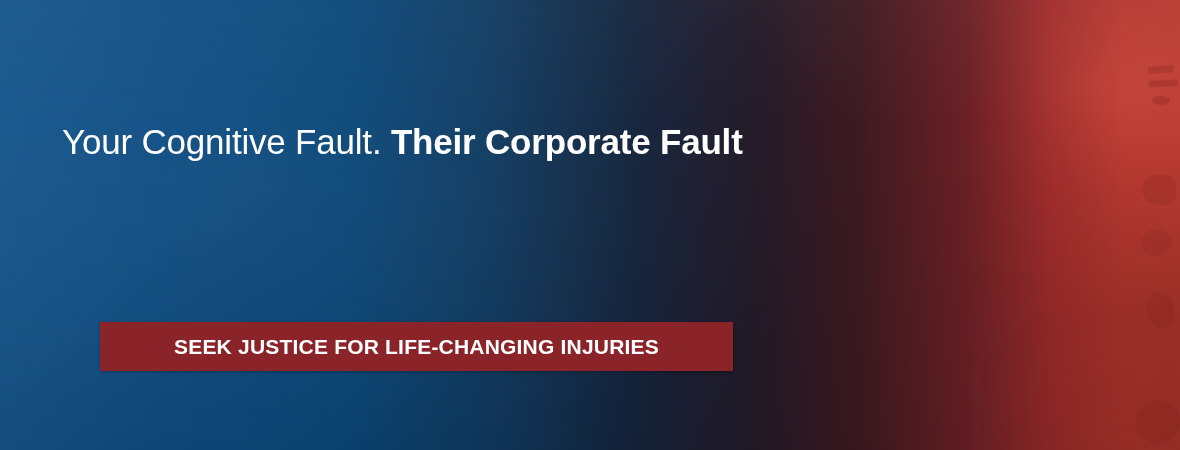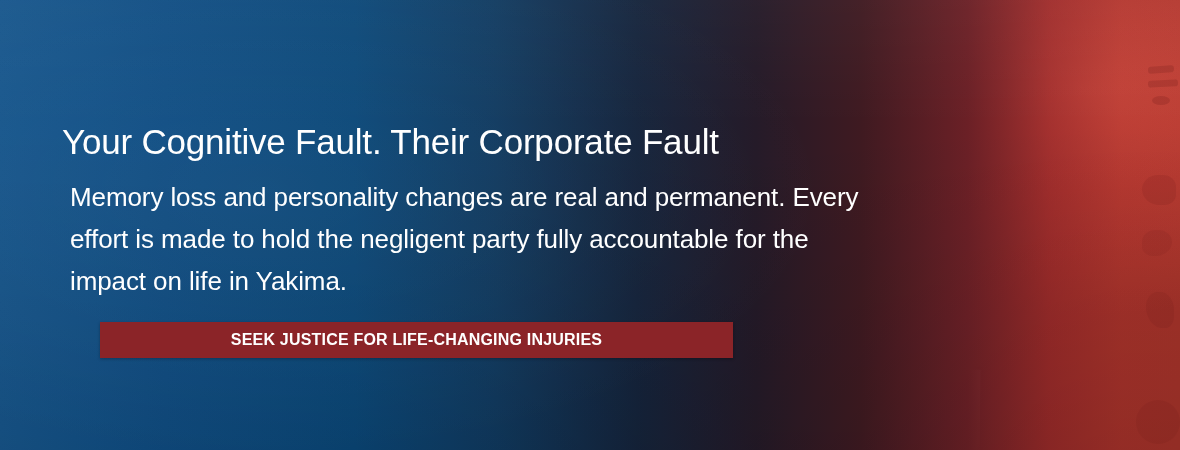--- a/index.html
+++ b/index.html
@@ -192,42 +192,42 @@
   .headline {
     position:absolute;
     top:121px; left:0;
     font-size:35px;
     line-height:42px;
     color:#ffffff;
     letter-spacing:-.2px;
     white-space:nowrap;
   }
   .headline .h-light { font-weight:400; }
-  .headline .h-bold  { font-weight:400; }
+  .headline .h-bold  { font-weight:700; }
 
   .subcopy {
     position:absolute;
     top:176px; left:8px;
     width:790px;
     font-size:26px;
     line-height:42px;
     font-weight:400;
     color:#ffffff;
     letter-spacing:-.1px;
   }
 
   .cta-button {
     position:absolute;
     left:38px; top:322px;
-    width:633px; height:36px;
+    width:633px; height:49px;
     background:#8b2428;
     border:none;
     color:#ffffff;
     font-family:"Liberation Sans", sans-serif;
-    font-size:16px;
+    font-size:21px;
     font-weight:700;
     letter-spacing:.2px;
     text-transform:uppercase;
     display:flex;
     align-items:center;
     justify-content:center;
     cursor:pointer;
     text-decoration:none;
     box-shadow:0 1px 3px rgba(0,0,0,.28);
   }
@@ -317,18 +317,17 @@
 
   <div class="grad-overlay"></div>
   <div class="vignette"></div>
 
   <div class="content">
 
     <h1 class="headline">
       <span class="h-light">Your Cognitive Fault. </span><span class="h-bold">Their Corporate Fault</span>
     </h1>
 
-    <p class="subcopy">Memory loss and personality changes are real and permanent. Every effort is made to hold the negligent party fully accountable for the impact on life in Yakima.</p>
 
     <a class="cta-button" href="#">Seek Justice for Life-Changing Injuries</a>
   </div>
 
 </div>
 
 </body></html>

